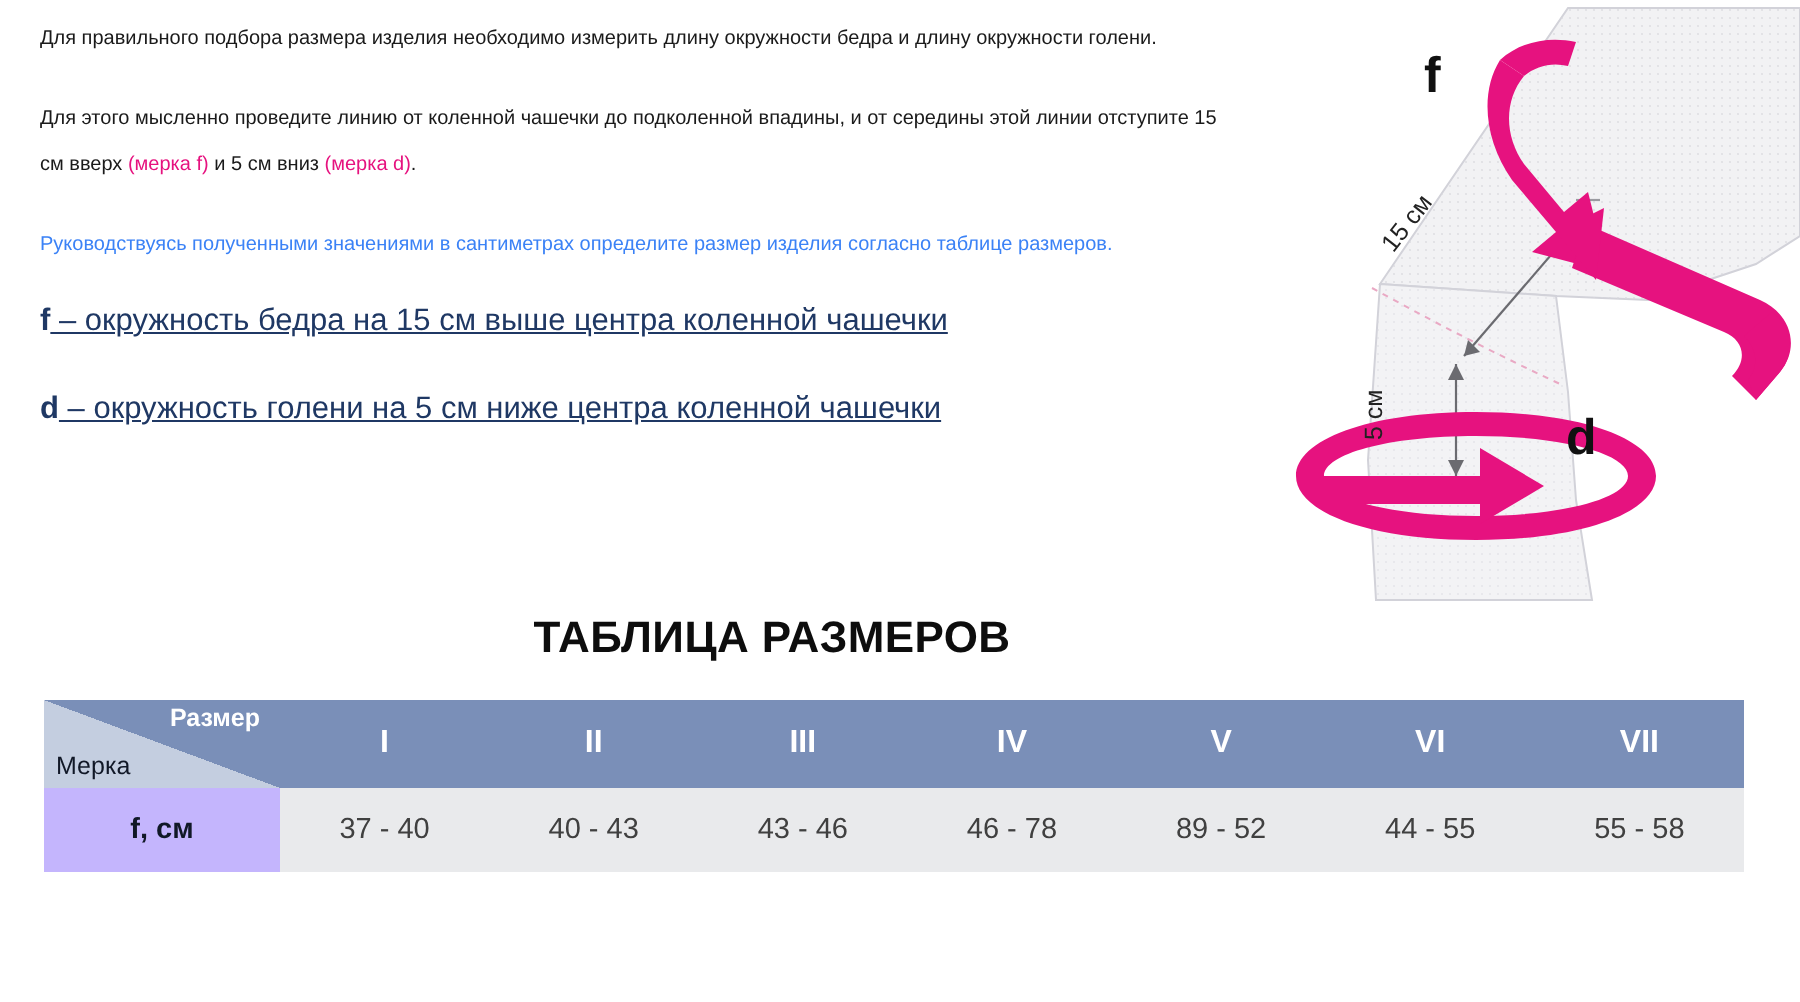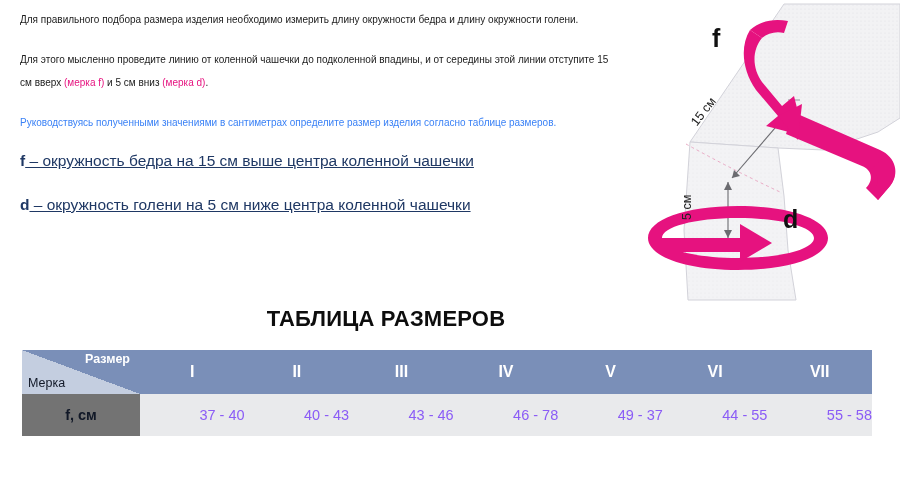--- a/index.html
+++ b/index.html
@@ -75,26 +75,26 @@
   }
   .corner-cell .c-mer{
     position:absolute;left:6px;bottom:4px;
     color:#111827;font-size:12.5px;font-weight:normal;
   }
   .hdr-cell{
     height:44px;background:#7a8fb8;color:#ffffff;
     font-size:16px;font-weight:bold;text-align:center;vertical-align:middle;
   }
   .rowlbl-cell{
-    height:42px;background:#737373;color:#111827;
+    height:42px;background:#c4b5fd;color:#111827;
     font-size:14.5px;font-weight:bold;text-align:center;vertical-align:middle;
   }
   .data-cell{
-    height:42px;background:#e9eaec;color:#8b5cf6;
-    font-size:14.5px;text-align:right;vertical-align:middle;
+    height:42px;background:#e9eaec;color:#404040;
+    font-size:14.5px;text-align:center;vertical-align:middle;
   }
   tr.spacer-row td{height:3px;background:#ffffff;}
 </style>
 </head>
 <body>
 
 <div id="instructions">
   <p class="para"><span style="color: rgb(26, 26, 26);">Для правильного подбора размера изделия необходимо измерить длину окружности бедра и длину окружности голени.</span></p>
   <p class="para"><span style="color: rgb(26, 26, 26);">Для этого мысленно проведите линию от коленной чашечки до подколенной впадины, и от середины этой линии отступите 15 см вверх </span><span style="color: rgb(230, 18, 127);">(мерка f)</span><span style="color: rgb(26, 26, 26);"> и 5 см вниз </span><span style="color: rgb(230, 18, 127);">(мерка d)</span><span style="color: rgb(26, 26, 26);">.</span></p>
   <p class="para tight"><span style="color: #3b82f6;">Руководствуясь полученными значениями в сантиметрах определите размер изделия согласно таблице размеров.</span></p>
@@ -185,21 +185,21 @@
         <th class="hdr-cell">VII</th>
       </tr>
   </thead>
   <tbody id="table-body">
       <tr>
         <td class="rowlbl-cell">f, см</td>
         <td class="data-cell">37 - 40</td>
         <td class="data-cell">40 - 43</td>
         <td class="data-cell">43 - 46</td>
         <td class="data-cell">46 - 78</td>
-        <td class="data-cell">49 - 37</td>
+        <td class="data-cell">89 - 52</td>
         <td class="data-cell">44 - 55</td>
         <td class="data-cell">55 - 58</td>
       </tr>
       <tr class="spacer-row">
         <td colspan="8"></td>
       </tr>
     </tbody>
 </table>
 
 </body></html>

